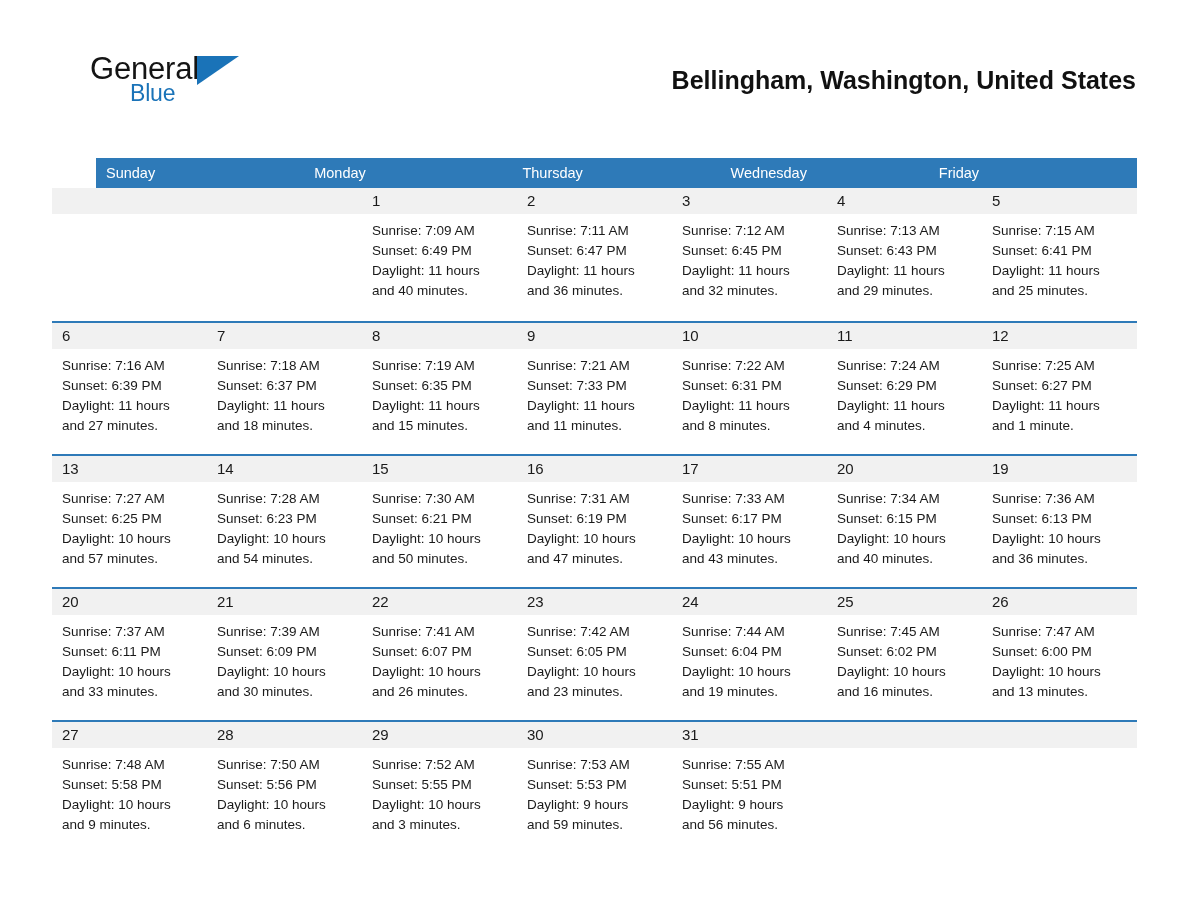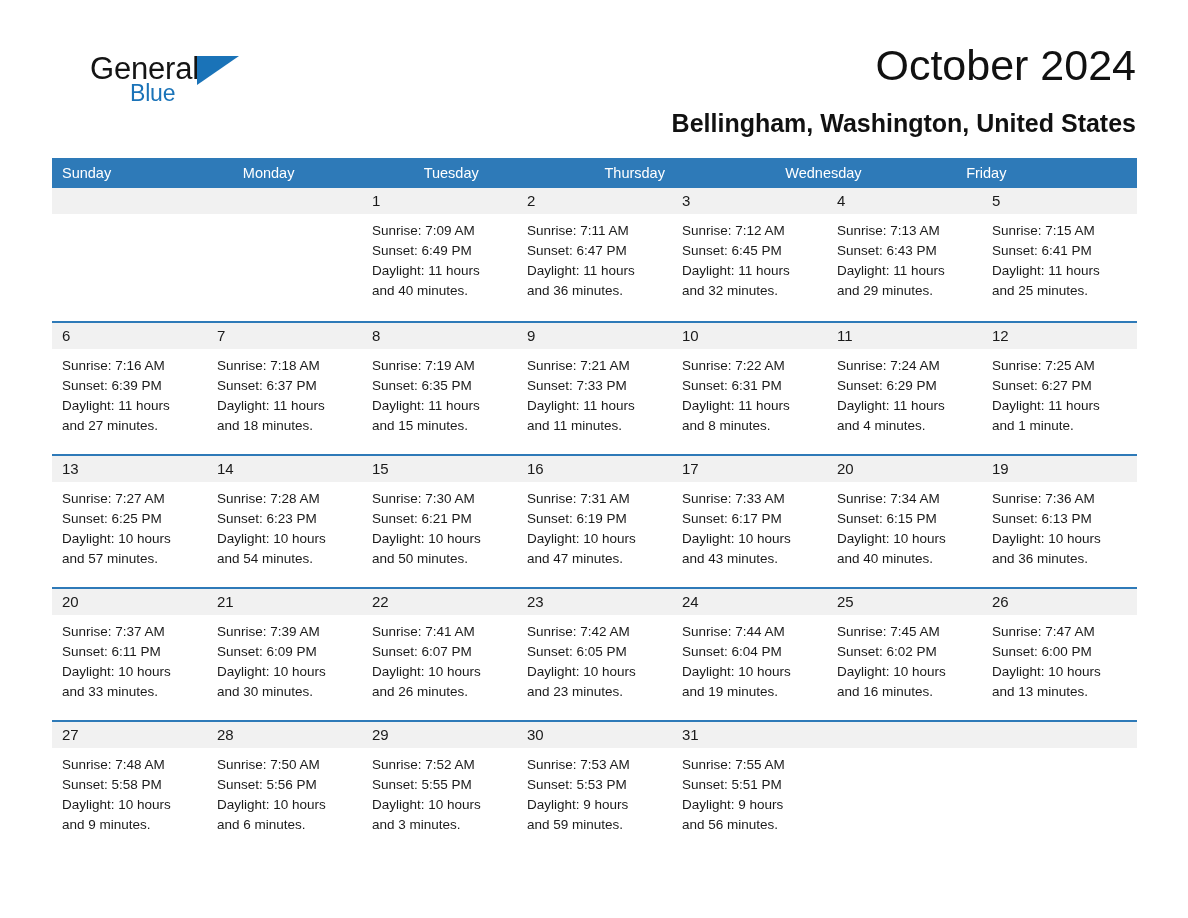--- a/index.html
+++ b/index.html
@@ -86,20 +86,21 @@
   .calendar {
     position: absolute;
     left: 52px;
     top: 158px;
     width: 1085px;
   }
   .cal-head {
     display: flex;
     background: #2e7ab8;
     height: 30px;
+    margin-left: 44px;
   }
   .cal-head .dow {
     flex: 1 1 0;
     color: #ffffff;
     font-size: 14.5px;
     line-height: 30px;
     padding-left: 10px;
     box-sizing: border-box;
     overflow: hidden;
     white-space: nowrap;
@@ -150,31 +151,29 @@
 <div class="page-header">
 
   <div class="brand">
     <div class="brand-top">
       <span class="brand-general">General</span><span class="brand-triangle"></span>
     </div>
     <span class="brand-blue">Blue</span>
   </div>
 
   <div class="title-block">
-    <h1 class="page-title">October 2024</h1>
     <h2 class="page-subtitle">Bellingham, Washington, United States</h2>
   </div>
 
 </div>
 
 <div class="calendar">
   <div class="cal-head" id="cal-head">
       <div class="dow">Sunday</div>
       <div class="dow">Monday</div>
-      <div class="dow">Tuesday</div>
       <div class="dow">Thursday</div>
       <div class="dow">Wednesday</div>
       <div class="dow">Friday</div>
     </div>
   <div id="cal-body">
       <div class="week">
         <div class="day empty">
           <div class="day-num-band">
             <span class="day-num"></span>
           </div>

